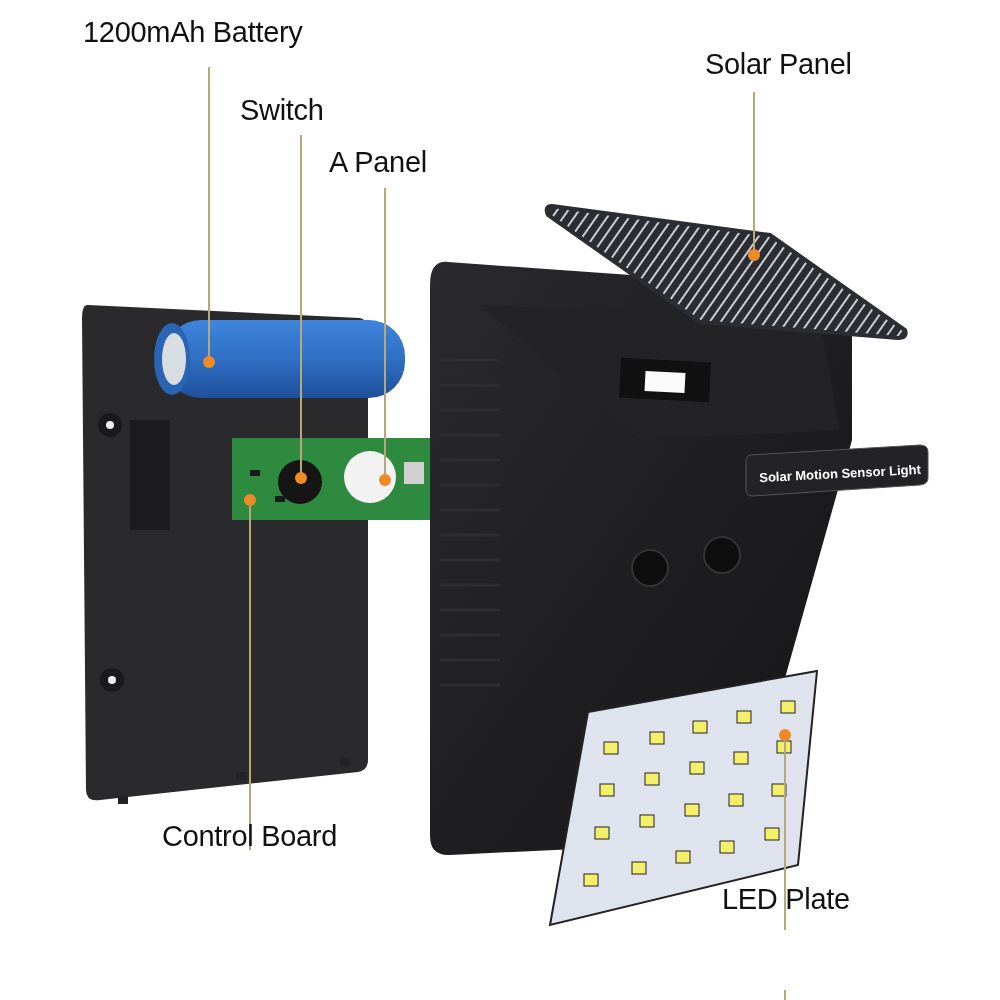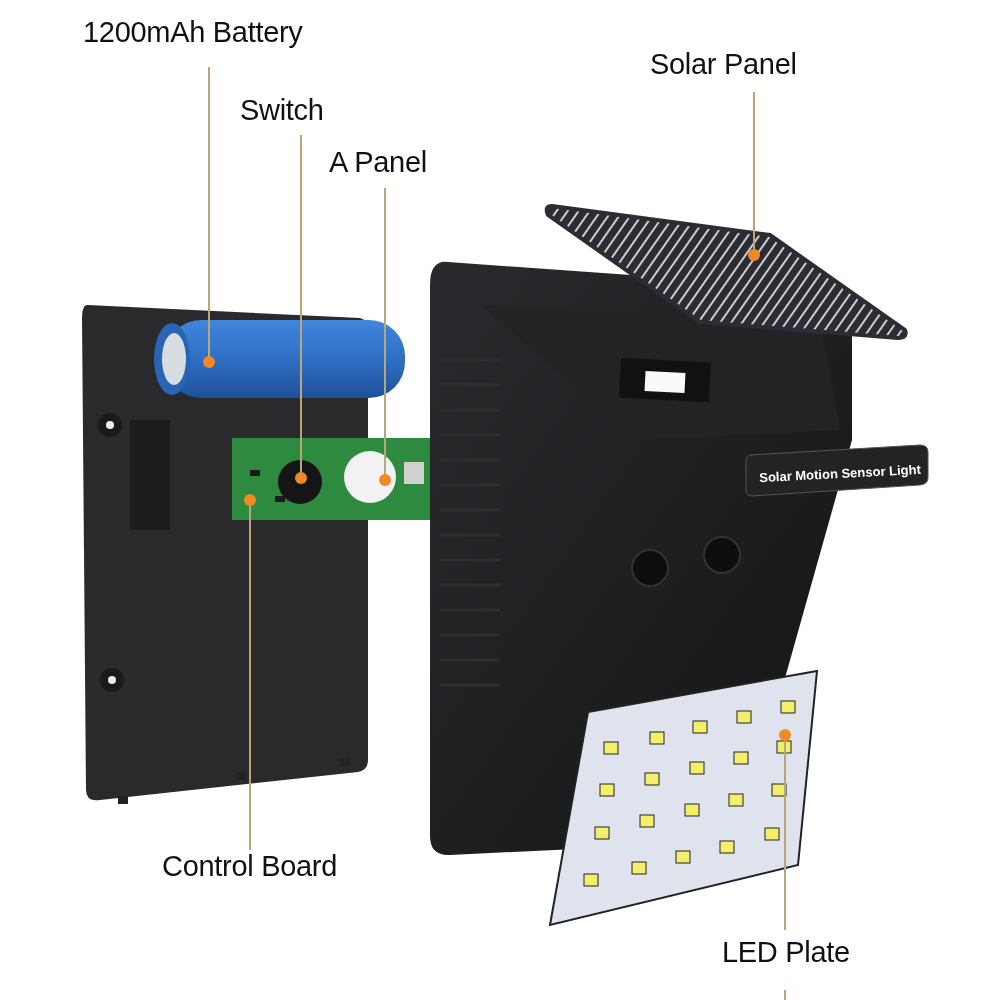--- a/index.html
+++ b/index.html
@@ -129,15 +129,15 @@
     <circle cx="250" cy="500" r="6"></circle>
     <circle cx="785" cy="735" r="6"></circle>
   </g>
 </svg>
 
 <div class="brand">Solar Motion Sensor Light</div>
 
 <div class="label" style="left:83px;top:16px;">1200mAh Battery</div>
 <div class="label" style="left:240px;top:94px;">Switch</div>
 <div class="label" style="left:329px;top:146px;">A Panel</div>
-<div class="label" style="left:650px;top:48px;">Solar Panel</div>
-<div class="label" style="left:162px;top:850px;">Control Board</div>
-<div class="label" style="left:722px;top:936px;">LED Plate</div>
+<div class="label" style="left:705px;top:48px;">Solar Panel</div>
+<div class="label" style="left:162px;top:820px;">Control Board</div>
+<div class="label" style="left:722px;top:883px;">LED Plate</div>
 
 </body></html>

